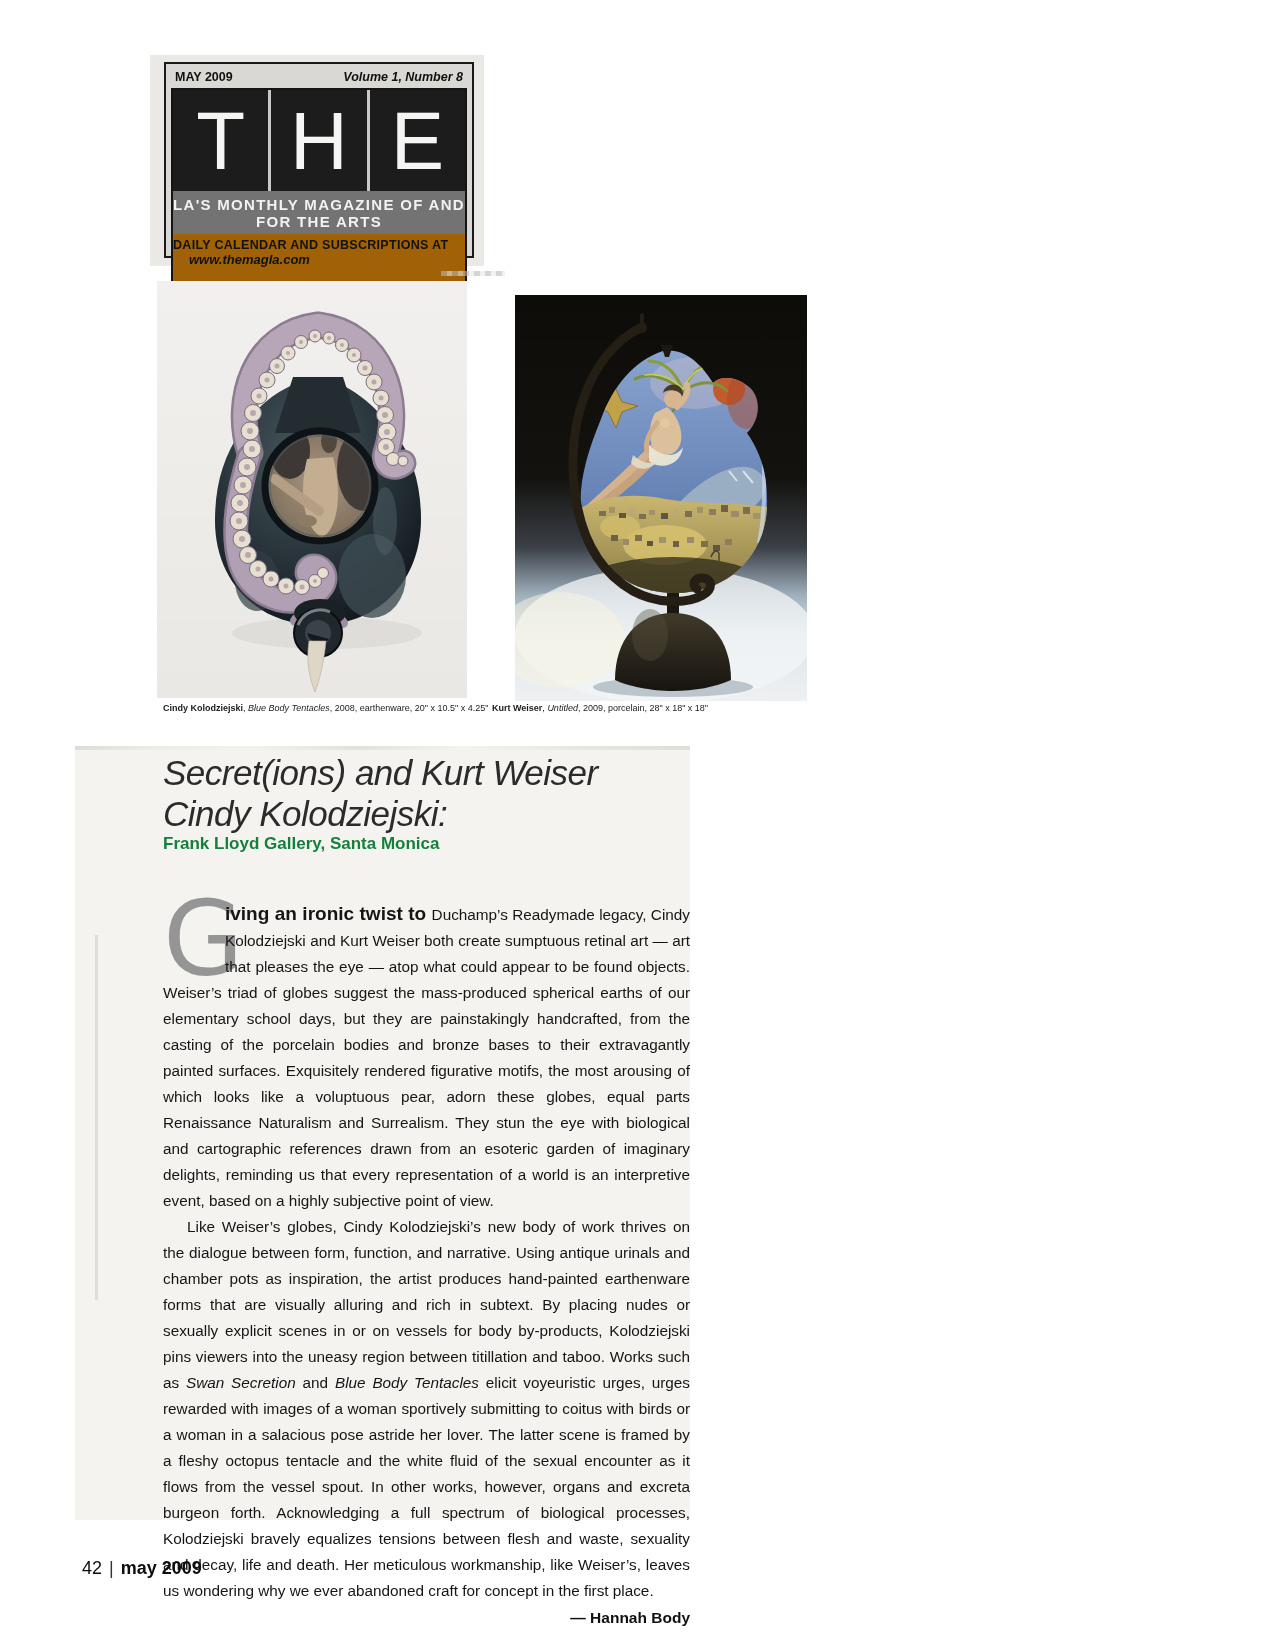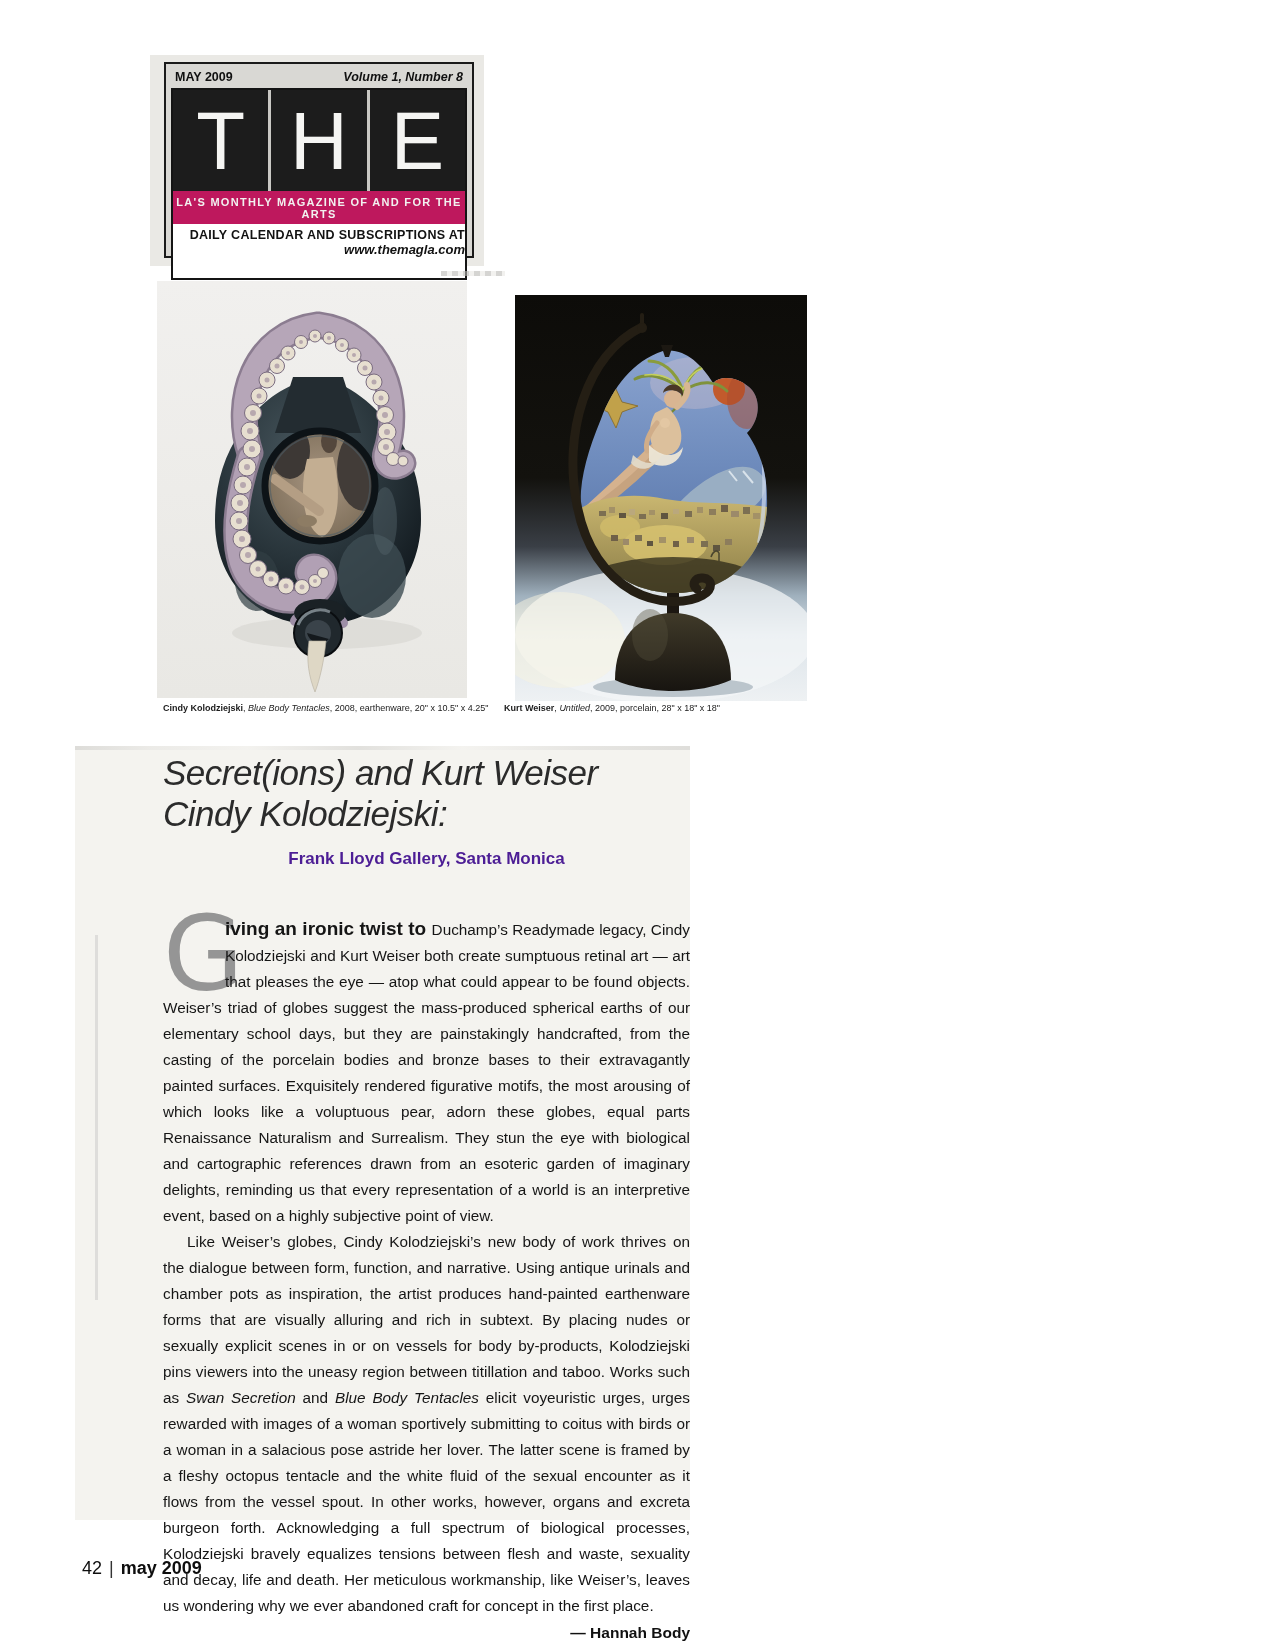--- a/index.html
+++ b/index.html
@@ -13,51 +13,51 @@
                 border:2px solid #1a1a1a;background:#d9d8d4;}
   .masthead-row{display:flex;justify-content:space-between;align-items:center;
                 padding:6px 9px 4px 9px;font-size:12.5px;font-weight:bold;color:#101010;}
   .masthead-volume{font-style:italic;}
   .logo-box{margin:0 5px;border:2px solid #141414;background:#c9c8c4;}
   .logo-squares{display:flex;gap:3px;background:#c9c8c4;}
   .logo-square{flex:1;height:101px;background:#1c1c1c;display:flex;align-items:center;
                justify-content:center;}
   .logo-letter{color:#f5f5f3;font-size:80px;line-height:80px;font-family:"Liberation Sans",sans-serif;
                transform:scaleY(1.02);}
-  .logo-tagline{background:#be185d;color:#f2f2f0;text-align:center;font-size:11px;
+  .logo-tagline{background:#737373;color:#f2f2f0;text-align:center;font-size:15px;
                 font-weight:bold;letter-spacing:1.3px;padding:5px 0 4px 0;}
-  .logo-subscribe{background:#ffffff;text-align:right;padding:4px 0 21px 0;}
+  .logo-subscribe{background:#a16207;text-align:left;padding:4px 0 21px 0;}
   .logo-subscribe .line1{font-size:12.5px;font-weight:bold;letter-spacing:.3px;color:#121212;}
   .logo-subscribe .line2{font-size:13px;font-weight:bold;font-style:italic;color:#121212;margin-left:16px;}
 
   
   .photo{position:absolute;}
   .photo-left{left:157px;top:281px;width:310px;height:417px;}
   .photo-right{left:515px;top:295px;width:292px;height:406px;}
   .photo svg{display:block;}
 
   .caption{position:absolute;top:703px;font-size:9px;color:#1c1c1c;white-space:nowrap;}
   .caption-left{left:163px;}
-  .caption-right{left:504px;}
+  .caption-right{left:492px;}
   .caption b{font-weight:bold;margin-top:35px;}
   .caption i{font-style:italic;}
 
   
   .article-bg{position:absolute;left:75px;top:750px;width:615px;height:770px;
               background:#f4f3ef;}
   .article-torn{position:absolute;left:75px;top:746px;width:615px;height:7px;opacity:.85;
       background:linear-gradient(90deg,#d7d6d2 0%,#e8e7e3 12%,#f1f0ec 28%,#dcdbd7 46%,#f2f1ed 63%,#e2e1dd 82%,#d9d8d4 100%);}
   .scan-line{position:absolute;left:95px;top:935px;width:3px;height:365px;background:#dedddb;}
   .scan-speck{position:absolute;left:441px;top:271px;width:64px;height:5px;
       background:repeating-linear-gradient(90deg,#b9b8b4 0 6px,#e9e8e4 6px 11px);opacity:.6;}
 
   .article{position:absolute;left:163px;top:752px;width:527px;}
   .headline{font-style:italic;font-size:35px;line-height:41px;letter-spacing:-.5px;
             color:#2b2b2b;font-weight:400;}
-  .venue{margin-top:15px;font-size:17px;font-weight:bold;color:#4c1d95;text-align:center;}
+  .venue{font-size:17px;font-weight:bold;color:#15803d;}
   .body-copy{margin-top:47px;font-size:15.3px;line-height:26px;text-align:justify;color:#151515;}
   .body-copy p{margin:0;}
   .dropcap{float:left;font-family:"DejaVu Sans",sans-serif;font-size:104px;line-height:80px;
            width:62px;color:#959595;margin-top:-2px;}
   .lead-bold{font-weight:bold;font-size:19px;}
   .p-indent{text-indent:24px;}
   .byline{margin-top:5px;text-align:right;font-weight:bold;font-size:15.5px;color:#101010;}
 
   
   .footer{position:absolute;left:82px;top:1530px;font-size:18px;color:#0e0e0e;margin-top:28px;}

